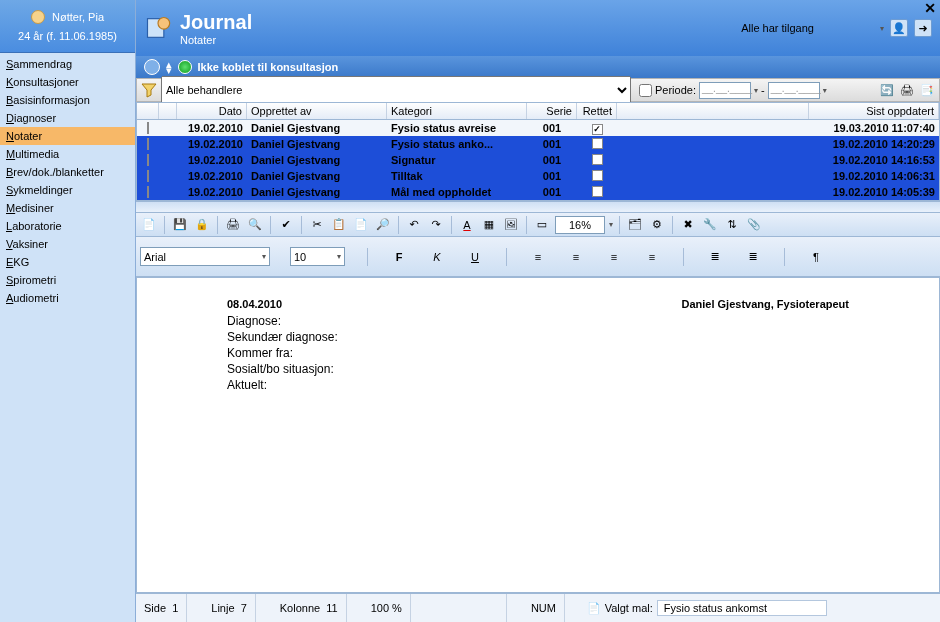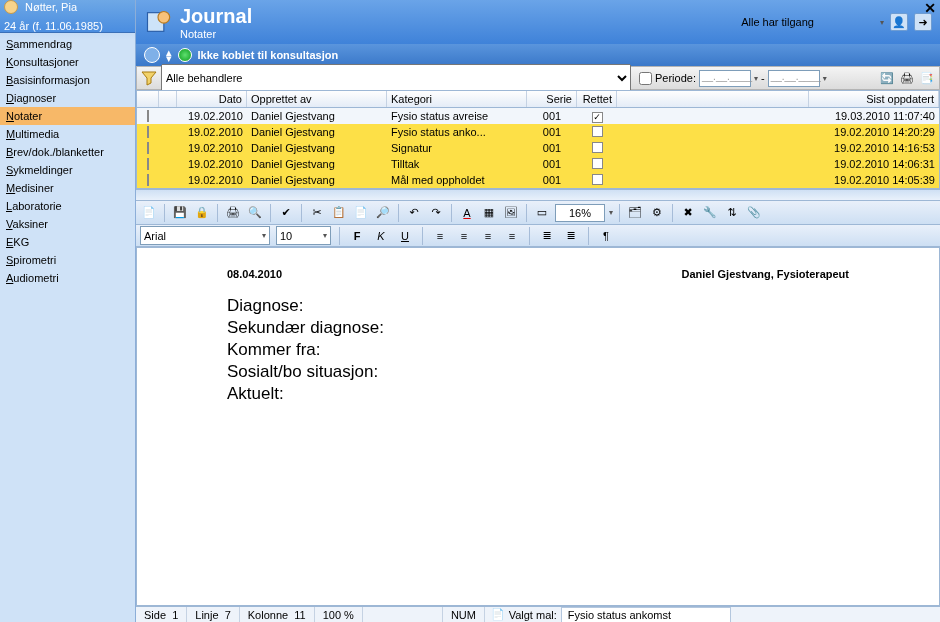--- a/index.html
+++ b/index.html
@@ -1,32 +1,32 @@
 <!DOCTYPE html>
 <html><head>
 <meta charset="utf-8">
 <style>
 * { box-sizing: border-box; margin: 0; padding: 0; font-family: Arial, sans-serif; font-size: 11px; }
 body { width: 940px; height: 622px; overflow: hidden; background: #fff; }
 
 .app { display: flex; width: 100%; height: 100%; position: relative; }
 
 .left-panel { width: 136px; background: linear-gradient(to bottom, #9dc4f0 0, #cfe2f7 40px, #cfe2f7 100%); border-right: 1px solid #8caed8; }
-.patient-box { background: linear-gradient(to bottom, #6ea8e6, #4a8de0); color: #fff; padding: 0 4px; border-bottom: 1px solid #3a70b8; }
+.patient-box { background: linear-gradient(to bottom, #6ea8e6, #4a8de0); color: #fff; padding: 10px 4px; text-align: center; border-bottom: 1px solid #3a70b8; }
 .patient-box .avatar { display:inline-block; width:14px; height:14px; background:#f7d38b; border-radius:50%; margin-right:4px; vertical-align:middle; border:1px solid #c69a4a; }
 .patient-box .name { vertical-align:middle; }
 .patient-box .age { margin-top:6px; font-size:11px; }
 
 .nav { padding: 2px 0; }
 .nav-item { padding: 3px 6px; cursor: pointer; }
 .nav-item.selected { background: #f7b868; }
 
 .main { flex: 1; display: flex; flex-direction: column; position: relative; }
 
-.header-bar { background: linear-gradient(to bottom, #6aa4e8, #3f82d9); color: #fff; display: flex; align-items: center; padding: 4px 8px; height: 44px; }
+.header-bar { background: linear-gradient(to bottom, #6aa4e8, #3f82d9); color: #fff; display: flex; align-items: center; padding: 4px 8px; height: 56px; }
 .header-icon { width: 28px; height: 28px; margin-right: 8px; }
 .header-text .title { font-size: 20px; font-weight: bold; }
 .header-text .subtitle { font-size: 11px; }
 .header-right { margin-left: auto; color: #000; display:flex; align-items:center; gap:6px; }
 .header-right .access-label { margin-right: 60px; }
 .btn-ico { width:18px; height:18px; border:1px solid #6e9cd2; background:#cfe2f7; border-radius:2px; cursor:pointer; display:inline-flex; align-items:center; justify-content:center; }
 .close-x { position:absolute; right:4px; top:0; font-size:14px; font-weight:bold; cursor:pointer; color:#000; }
 
 .sub-bar { background: linear-gradient(to bottom, #5a95dd, #3a78c9); color: #fff; padding: 4px 8px; display:flex; align-items:center; gap:6px; height:22px;}
 .sub-bar .ico { width:16px; height:16px; background:#7fb0e8; border-radius:50%; border:1px solid #fff; display:inline-block; }
@@ -38,54 +38,54 @@
 .filter-bar .funnel { width:16px; height:16px; }
 .filter-bar select { flex:0 0 470px; height:28px; font-size:11px; }
 .filter-bar .periode { display:flex; align-items:center; gap:3px; margin-left:4px;}
 .filter-bar input[type=checkbox]{ }
 .date-input { width:52px; height:17px; border:1px solid #7e9db9; background:#fff; font-size:10px; color:#999; padding:0 2px;}
 .small-btn { width:16px; height:16px; cursor:pointer; display:inline-flex; align-items:center; justify-content:center;}
 
 .grid { border:1px solid #9db7d5; }
 .grid-head { background: linear-gradient(to bottom,#fefefe,#e4ecf7); display:flex; border-bottom:1px solid #9db7d5; font-size:11px;}
 .grid-head .gh { border-right:1px solid #c5d2e3; padding:2px 4px; text-align:right; overflow:hidden;}
-.grid-body { background:#fde047; font-size:11px; }
+.grid-body { background:#1d4ed8; font-size:11px;font-weight:bold; }
 .grid-row { display:flex; height:16px; align-items:center;}
 .grid-row.sel { background:#f2f6fb;}
 .gc { padding:0 4px; overflow:hidden; white-space:nowrap;}
 .col-icon{ width:22px; text-align:center;}
 .col-blank{ width:18px;}
 .col-date{ width:70px; text-align:right;}
 .col-auth{ width:140px;}
 .col-cat{ width:140px;}
 .col-ser{ width:50px; text-align:center;}
 .col-ret{ width:40px; text-align:center;}
 .col-sp{ flex:1;}
 .col-upd{ width:130px; text-align:right;}
 .lock-ico{ width:12px; height:12px; background:linear-gradient(#ddd,#aaa); border:1px solid #888; border-radius:1px;}
 .chk{ width:11px; height:11px; border:1px solid #888; display:inline-block; background:#fff;}
 .chk.on::after{ content:"✓"; display:block; font-size:9px; line-height:9px; text-align:center;}
 
 .grid-gap { height:12px; background:linear-gradient(#cfe0f4,#e9f1fb); border-top:1px solid #9db7d5; border-bottom:1px solid #9db7d5;}
 
 .editor-toolbar1 { background: linear-gradient(#e9f0fa,#cddff3); border-bottom:1px solid #9db7d5; display:flex; align-items:center; gap:4px; padding:2px 4px; height:24px;}
-.editor-toolbar2 { background: linear-gradient(#e9f0fa,#cddff3); border-bottom:1px solid #9db7d5; display:flex; align-items:center; gap:6px; padding:2px 4px; height:22px;}
+.editor-toolbar2 { background: linear-gradient(#e9f0fa,#cddff3); border-bottom:1px solid #9db7d5; display:flex; align-items:center; gap:20px; padding:2px 4px; height:40px;}
 .tb-sep { width:1px; height:18px; background:#a6bcd8; margin:0 2px;}
 .tb-btn { width:18px; height:18px; cursor:pointer; display:inline-flex; align-items:center; justify-content:center; border:1px solid transparent;}
 .font-sel { width:130px; height:19px; border:1px solid #7e9db9; background:#fff; padding:0 3px; display:flex; align-items:center; justify-content:space-between;}
 .size-sel { width:55px; height:19px; border:1px solid #7e9db9; background:#fff; padding:0 3px; display:flex; align-items:center; justify-content:space-between;}
 .drop-ar{ font-size:8px; color:#555;}
 .zoom-box{ width:50px; height:18px; border:1px solid #7e9db9; background:#fff; text-align:center; font-size:11px; line-height:16px;}
 
 .editor-area { flex:1; border:1px solid #9db7d5; background:#fff; padding:20px 90px; overflow:auto;}
-.editor-area .date-line{ font-weight:bold; font-size:13px; margin-bottom:16px; display:flex; justify-content:space-between;}
+.editor-area .date-line{ font-weight:bold; font-size:13px; margin-bottom:4px; display:flex; justify-content:space-between;}
 .editor-area .section-title{ font-weight:bold; font-size:13px; margin-top:44px; margin-bottom:12px;}
-.editor-area .field-line{ font-size:17px; margin-bottom:2px;}
-
-.status-bar { display:flex; align-items:center; border-top:1px solid #9db7d5; background:#eef3fa; height:16px; font-size:11px;}
+.editor-area .field-line{ font-size:12px; margin-bottom:2px;}
+
+.status-bar { display:flex; align-items:center; border-top:1px solid #9db7d5; background:#eef3fa; height:29px; font-size:11px;gap:16px;}
 .status-bar .cell{ border-right:1px solid #c5d2e3; padding:0 8px; height:100%; display:flex; align-items:center;}
 .status-bar .gap { width:80px;}
 .status-bar .mal { display:flex; align-items:center; gap:4px; padding:0 6px;}
 .status-bar .mal-val { background:#fff; border:1px solid #b4c7de; padding:1px 6px; width:170px;}
 
 </style>
 </head>
 <body>
 
 <div class="app">

